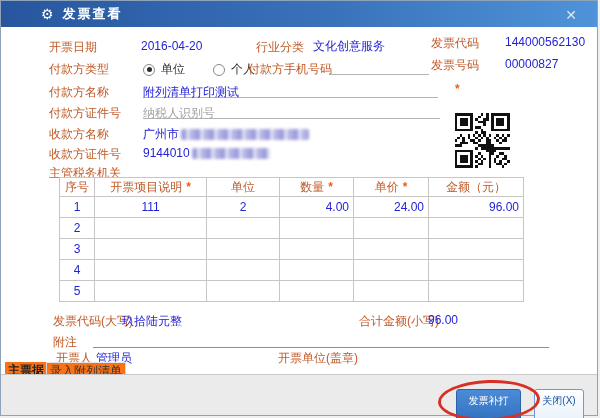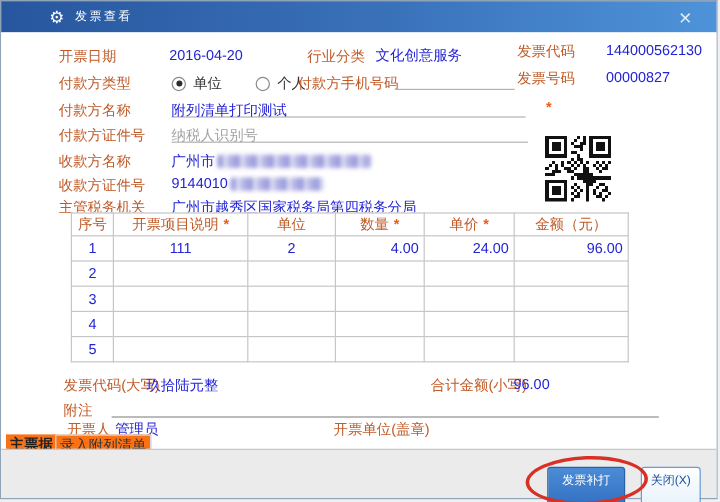--- a/index.html
+++ b/index.html
@@ -1,21 +1,21 @@
 <!DOCTYPE html>
 <html><head>
 <meta charset="utf-8">
 <style>
   html,body{margin:0;padding:0;}
   body{width:600px;height:418px;font-family:"Liberation Sans","DejaVu Sans",sans-serif;font-size:12px;background:#f0f0f0;overflow:hidden;}
   .dialog{position:absolute;left:0;top:0;width:598px;height:416px;border:1px solid #8fa3b8;background:#fff;box-sizing:border-box;}
   
   .titlebar{position:absolute;left:0;top:0;right:0;height:26px;background:linear-gradient(90deg,#27569e 0%,#3a72ba 55%,#4e93d9 100%);display:flex;align-items:center;padding-left:40px;box-sizing:border-box;}
   .gear{color:#ffffff;font-size:14px;line-height:14px;margin-right:9px;}
-  .title{color:#ffffff;font-size:10px;font-weight:normal;letter-spacing:2px;}
+  .title{color:#ffffff;font-size:13px;font-weight:bold;letter-spacing:2px;}
   .close-x{position:absolute;right:16px;top:4px;color:#dce8f5;font-size:14px;cursor:pointer;padding:2px 4px;}
   
   .content{position:absolute;left:0;top:26px;right:0;bottom:41px;background:#fff;}
   .abs{position:absolute;white-space:nowrap;}
   .lbl{color:#c05a28;}
   .val{color:#2323d6;}
   .ph{color:#a3a3a3;}
   .star{color:#f25a1a;font-weight:bold;margin-left:4px;}
   .uline{position:absolute;border-bottom:1px solid #b3b3b3;height:0;}
   
@@ -87,21 +87,20 @@
     <span class="uline" style="left:142px;top:77px;width:297px;height:14px;"></span>
     <span class="abs ph" style="left:142px;top:78px;">纳税人识别号</span>
 
     <span class="abs lbl" style="left:48px;top:99px;">收款方名称</span>
     <span class="abs val" style="left:142px;top:99px;"><span>广州市</span><span class="blur-block" style="width:128px;"></span></span>
 
     <span class="abs lbl" style="left:48px;top:119px;">收款方证件号</span>
     <span class="abs val" style="left:142px;top:119px;"><span>9144010</span><span class="blur-block" style="width:78px;"></span></span>
 
     <span class="abs lbl" style="left:48px;top:138px;">主管税务机关</span>
-    <span class="abs val" style="left:142px;top:138px;">广州市越秀区国家税务局第四税务分局</span>
 
     <svg class="qr" viewBox="0 0 21 21" shape-rendering="crispEdges" style="top:86px;">
         <rect x="0" y="0" width="21" height="21" fill="#ffffff"></rect>
         <rect x="0" y="0" width="7" height="7" fill="#111"></rect>
         <rect x="1" y="1" width="5" height="5" fill="#fff"></rect>
         <rect x="2" y="2" width="3" height="3" fill="#111"></rect>
         <rect x="14" y="0" width="7" height="7" fill="#111"></rect>
         <rect x="15" y="1" width="5" height="5" fill="#fff"></rect>
         <rect x="16" y="2" width="3" height="3" fill="#111"></rect>
         <rect x="0" y="14" width="7" height="7" fill="#111"></rect>

